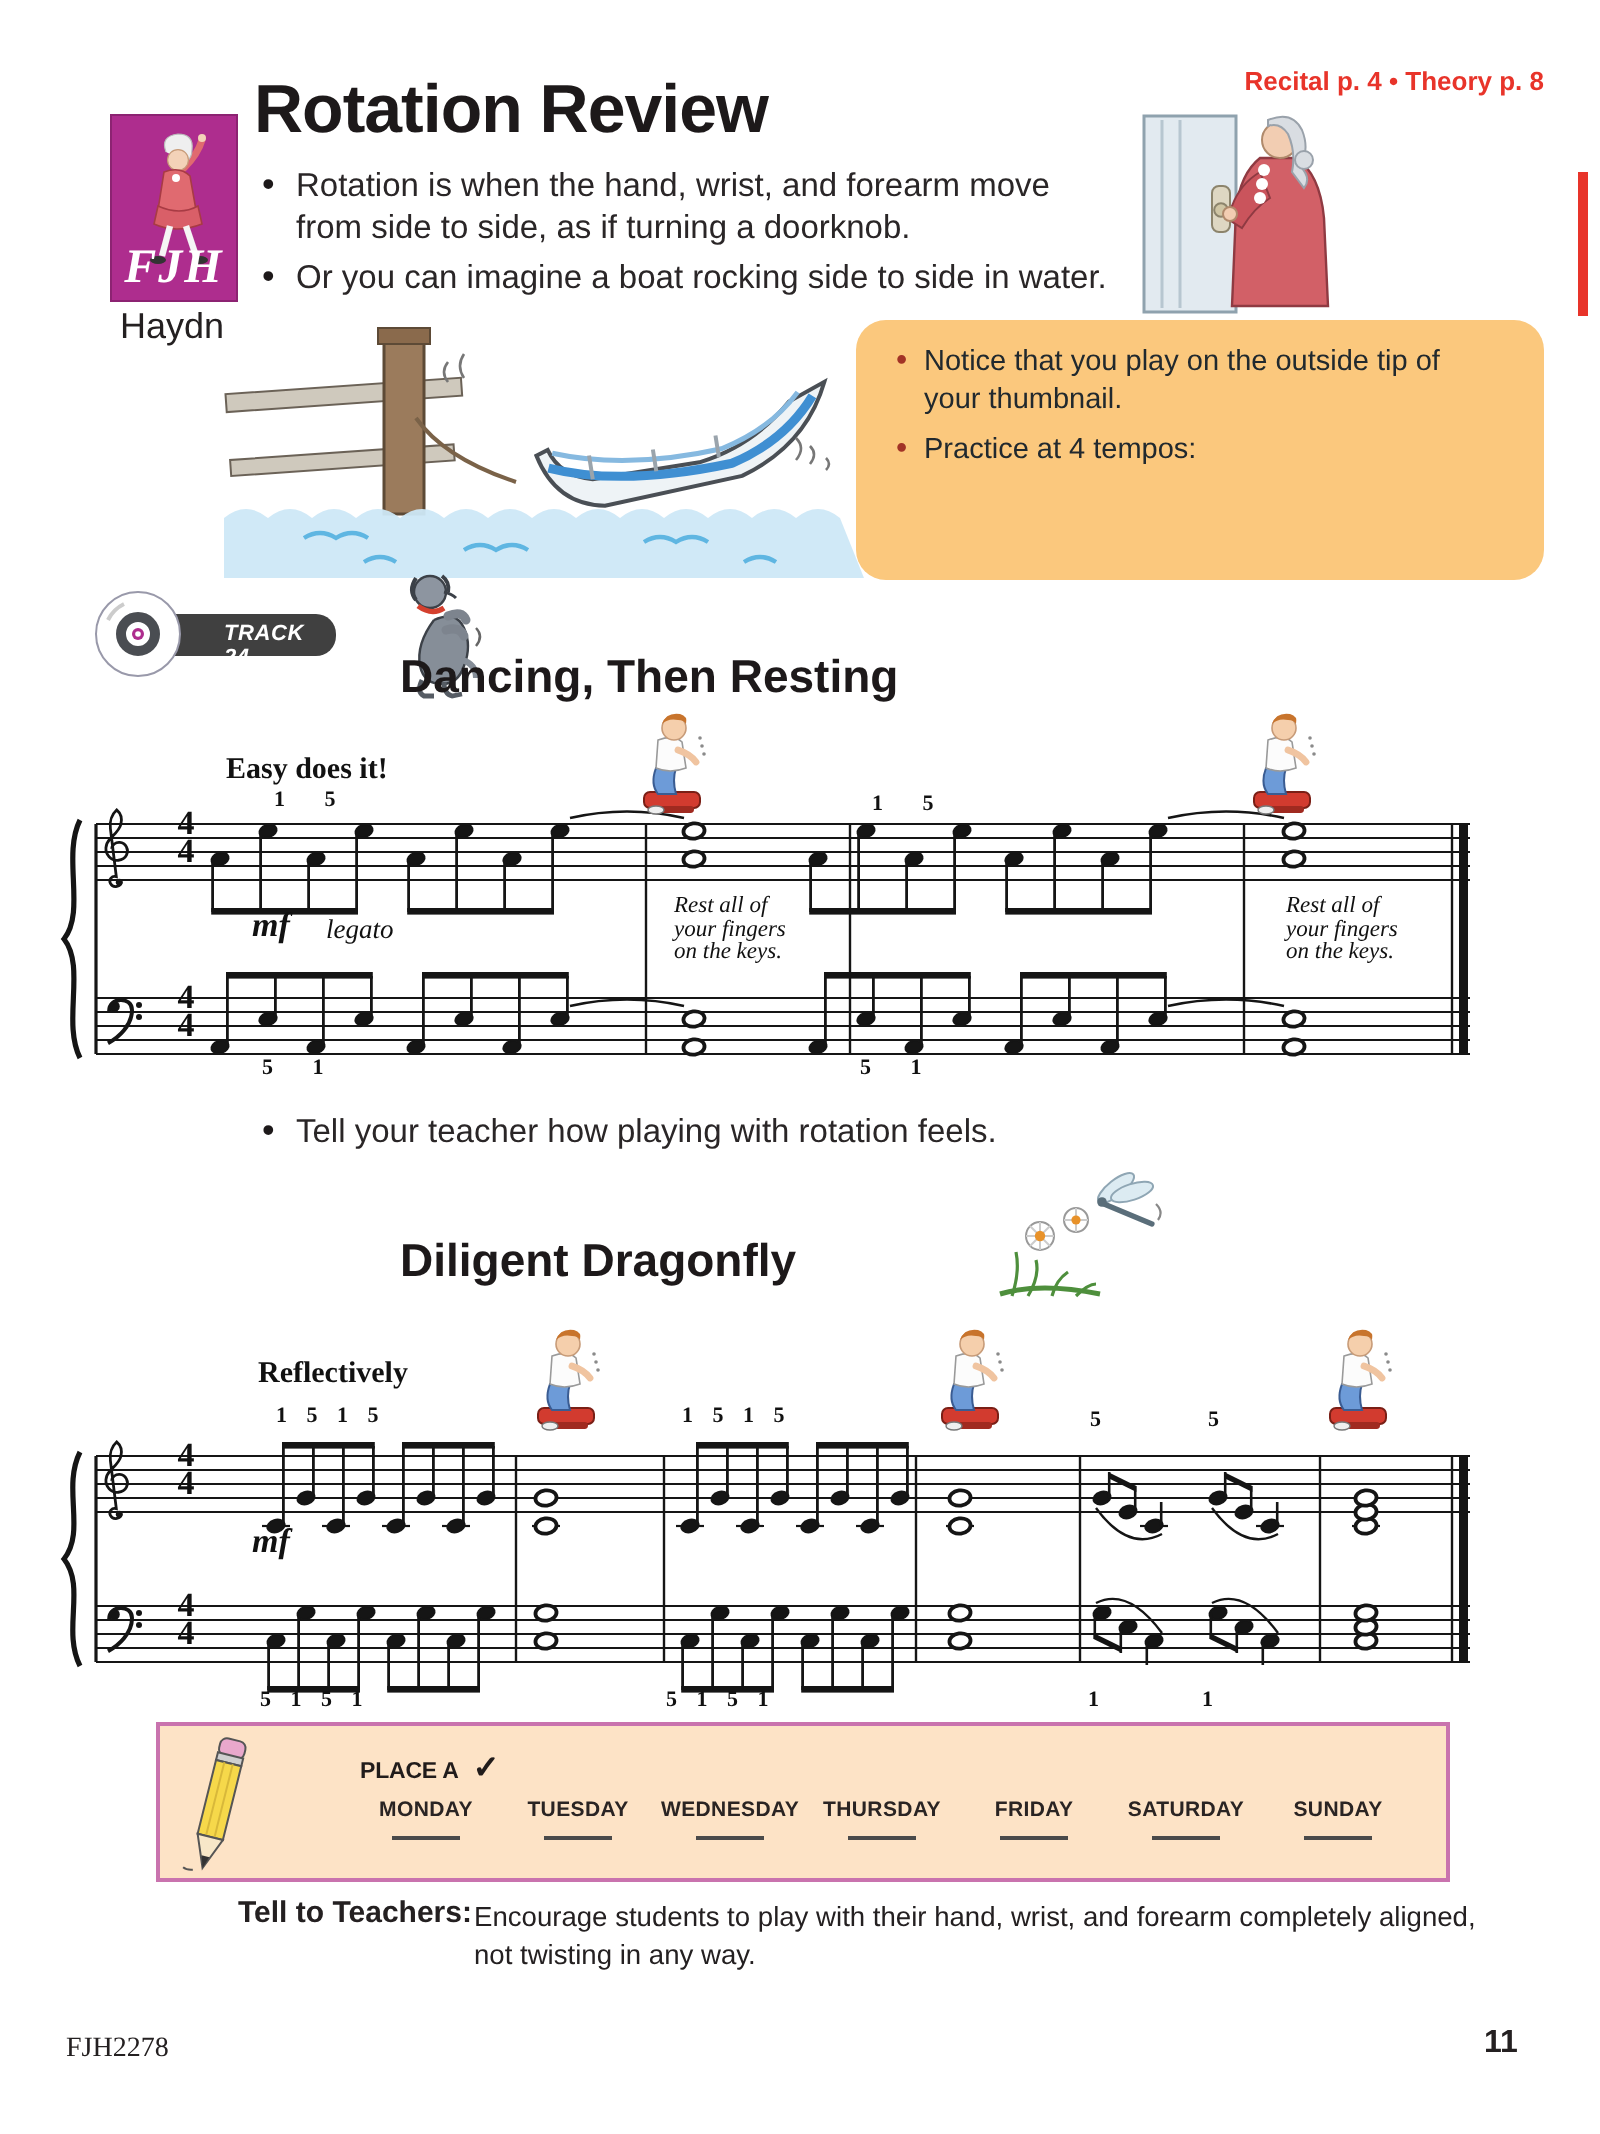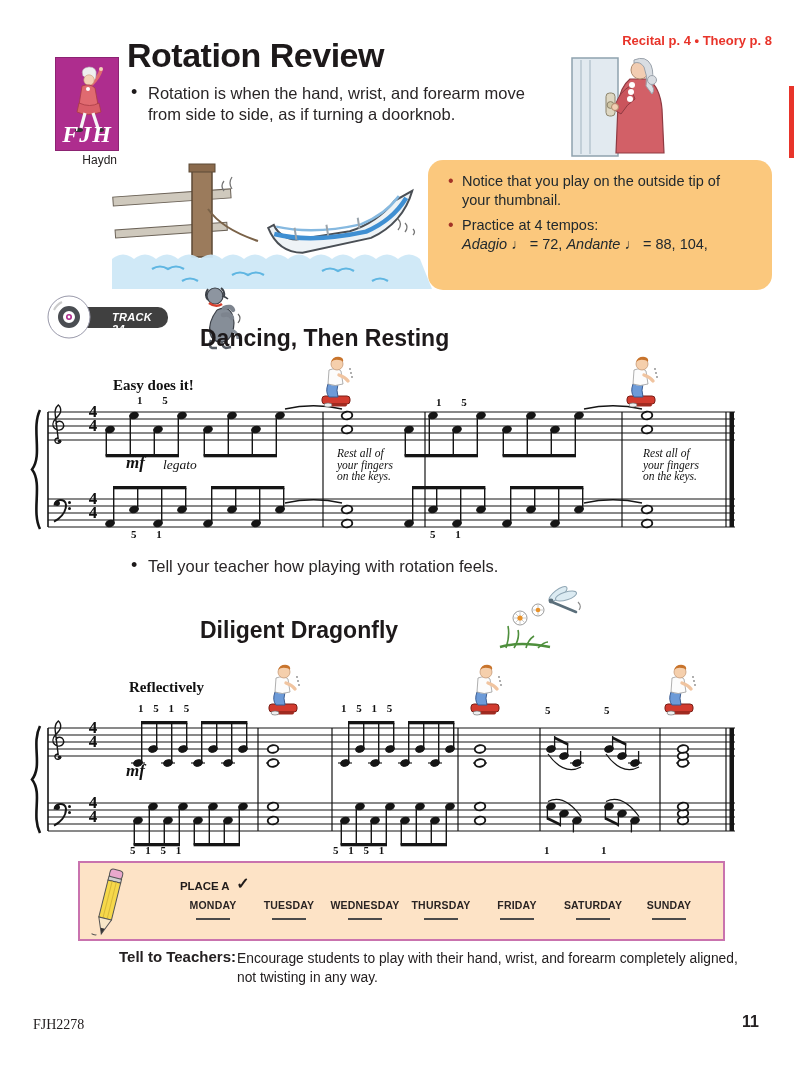--- a/index.html
+++ b/index.html
@@ -9,21 +9,21 @@
   .z2{z-index:2}
   
   .ref{font-size:13px;font-weight:bold;color:#e8342a;text-align:right}
   .title{font-size:34px;font-weight:bold;letter-spacing:-0.5px;color:#1d191a}
   .bullet{font-size:16.5px;line-height:21px;color:#2a2627}
   .bullet::before{content:"•";position:absolute;left:-17px;top:-1px;font-size:18px;color:#1d191a}
   
   .logo{width:62px;height:92px;background:#ae2d8e;border:1px solid #8c2372}
   .logo-text{position:absolute;left:0;bottom:2px;width:100%;text-align:center;color:#fff;
              font-family:"Liberation Serif",serif;font-style:italic;font-weight:bold;font-size:24px;letter-spacing:1px}
-  .logo-cap{font-size:12px;text-align:right}
+  .logo-cap{font-size:18px;text-align:center}
   
   .tip{width:344px;height:130px;background:#fbc87d;border-radius:15px;font-size:14.5px;line-height:19px;color:#21292e}
   .tip-inner{position:absolute;left:20px;top:12px;width:300px}
   .tbullet{position:relative;padding-left:14px;margin-bottom:6px}
   .tbullet::before{content:"•";position:absolute;left:0;top:-1px;color:#a23326;font-size:16px}
   .it{font-style:italic}
   
   .badge{width:108px;height:21px;background:#404040;border-radius:4px 10px 10px 4px}
   .badge span{position:absolute;left:52px;top:4px;color:#fff;font-size:11px;font-weight:bold;font-style:italic;letter-spacing:.3px}
   
@@ -89,20 +89,21 @@
       <path d="M37,55 l5,15" stroke="#f5f5f5" stroke-width="3.2"></path>
       <ellipse cx="23" cy="72" rx="4" ry="2" fill="#333"></ellipse>
         <ellipse cx="44" cy="72" rx="4" ry="2" fill="#333"></ellipse>
     </svg>
     <div class="logo-text">FJH</div>
   </div>
   <div class="abs logo-cap z2" style="left:55px;top:153px;width:62px">Haydn</div>
 
   <div class="abs title z2" style="left:127px;top:36px">Rotation Review</div>
   <div class="abs bullet z2" style="left:148px;top:83px;width:412px">Rotation is when the hand, wrist, and forearm move from side to side, as if turning a doorknob.</div>
+  <div class="abs bullet z2" style="left:148px;top:129px;width:440px">Or you can imagine a boat rocking side to side in water.</div>
 
   <svg class="deco" style="left:560px;top:56px" width="116" height="102" viewBox="0 0 116 102">
     <rect x="12" y="2" width="46" height="98" fill="#e2eaf0" stroke="#8fa2ae" stroke-width="1.5"></rect>
     <line x1="21" y1="4" x2="21" y2="98" stroke="#b7c6d0" stroke-width="1.5"></line>
     <line x1="30" y1="4" x2="30" y2="98" stroke="#b7c6d0" stroke-width="1.5"></line>
     <rect x="46" y="37" width="9" height="23" rx="3.5" fill="#ded7c2" stroke="#8c846c"></rect>
     <circle cx="50.5" cy="49" r="3.4" fill="#cfc5a4" stroke="#8c846c"></circle>
     <path d="M70,23 Q60,31 58,49 L56,97 L104,97 L102,53 Q100,31 88,23 Z" fill="#d26067" stroke="#8f3a42" stroke-width="1.2"></path>
     <path d="M70,30 Q60,36 56,47 L53,53 L61,58 Q67,48 75,43 Z" fill="#ca545c" stroke="#8f3a42" stroke-width="1"></path>
     <circle cx="55" cy="51" r="3.5" fill="#f2cdb2" stroke="#b08a6c"></circle>
@@ -132,21 +133,20 @@
     <path d="M286,56 q5,5 0,11 M293,60 q4,4 0,9 M301,66 q3,3 0,6" stroke="#777" stroke-width="1.3" fill="none"></path>
     <path d="M0,96 q11,-9 22,0 q11,-9 22,0 q11,-9 22,0 q11,-9 22,0 q11,-9 22,0 q11,-9 22,0 q11,-9 22,0 q11,-9 22,0 q11,-9 22,0 q11,-9 22,0 q11,-9 22,0 q11,-9 22,0 q11,-9 22,0 q11,-9 22,0 L320,126 L0,126 Z" fill="#cde8f7" opacity="0.95"></path>
     <path d="M40,106 q8,-5 16,0 q8,-5 16,0 M120,112 q8,-5 16,0 q8,-5 16,0 M210,108 q8,-5 16,0 q8,-5 16,0 M70,118 q8,-5 16,0 M260,118 q8,-5 16,0" stroke="#5fb6e2" stroke-width="2.2" fill="none"></path>
   </svg>
 
   <div class="abs tip z2" style="left:428px;top:160px">
     <div class="tip-inner">
       <div class="tbullet">Notice that you play on the outside tip of your thumbnail.</div>
       <div class="tbullet">
         <div>Practice at 4 tempos:</div>
-        <div><span class="it">Adagio</span><span> ♩ = 72, </span><span class="it">Andante</span><span> ♩ = 88, 104,</span></div>
       </div>
     </div>
   </div>
 
   <div class="abs badge z2" style="left:60px;top:307px">
     <span>TRACK 24</span>
   </div>
   <svg class="deco" style="left:45px;top:293px;z-index:3" width="48" height="48" viewBox="0 0 48 48">
     <circle cx="24" cy="24" r="21" fill="#fff" stroke="#99a"></circle>
     <path d="M9,17 A17.5,17.5 0 0 1 17,9" stroke="#ccc" stroke-width="2" fill="none"></path>

